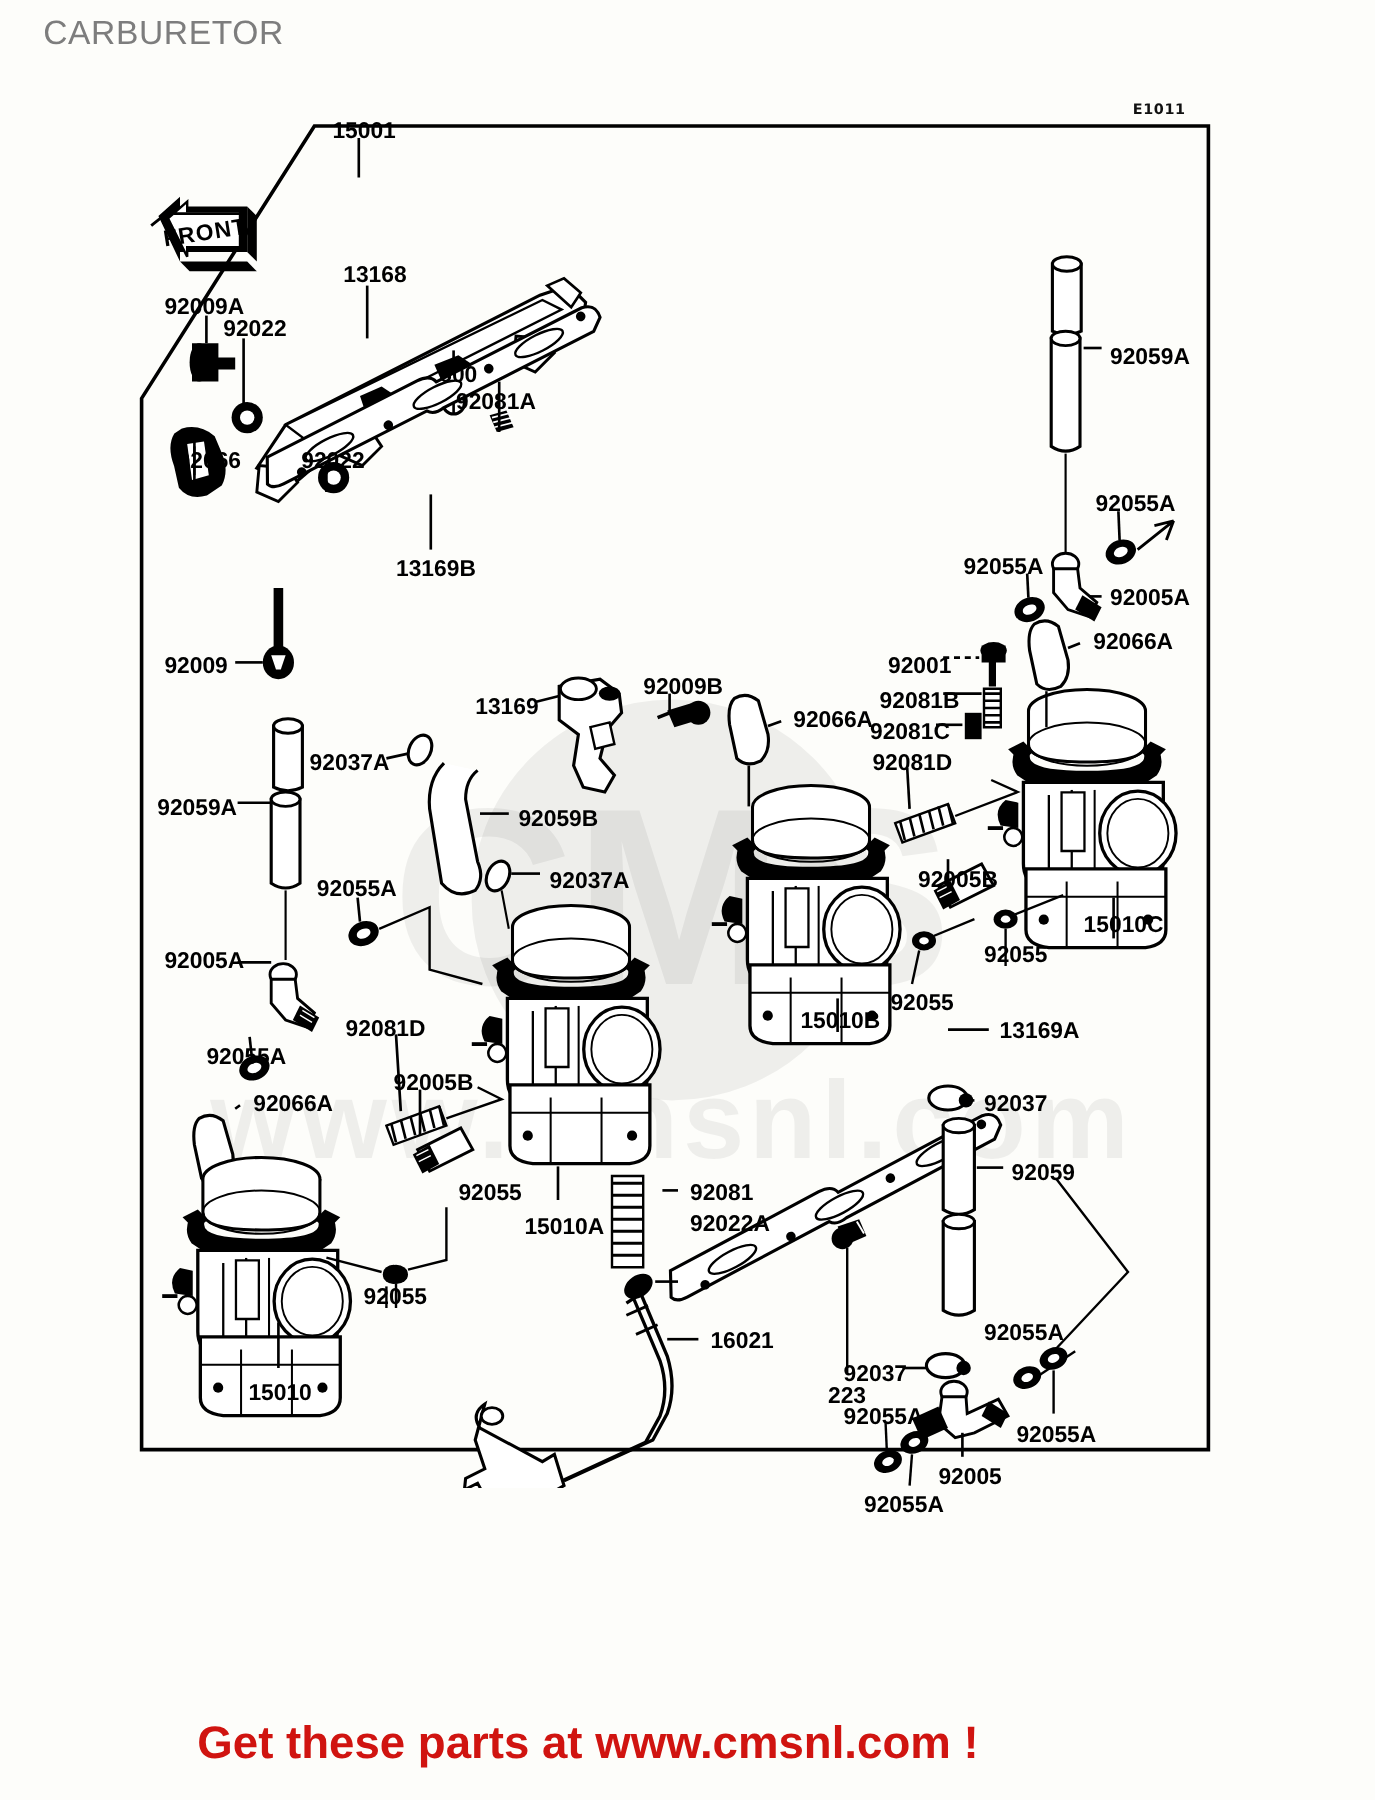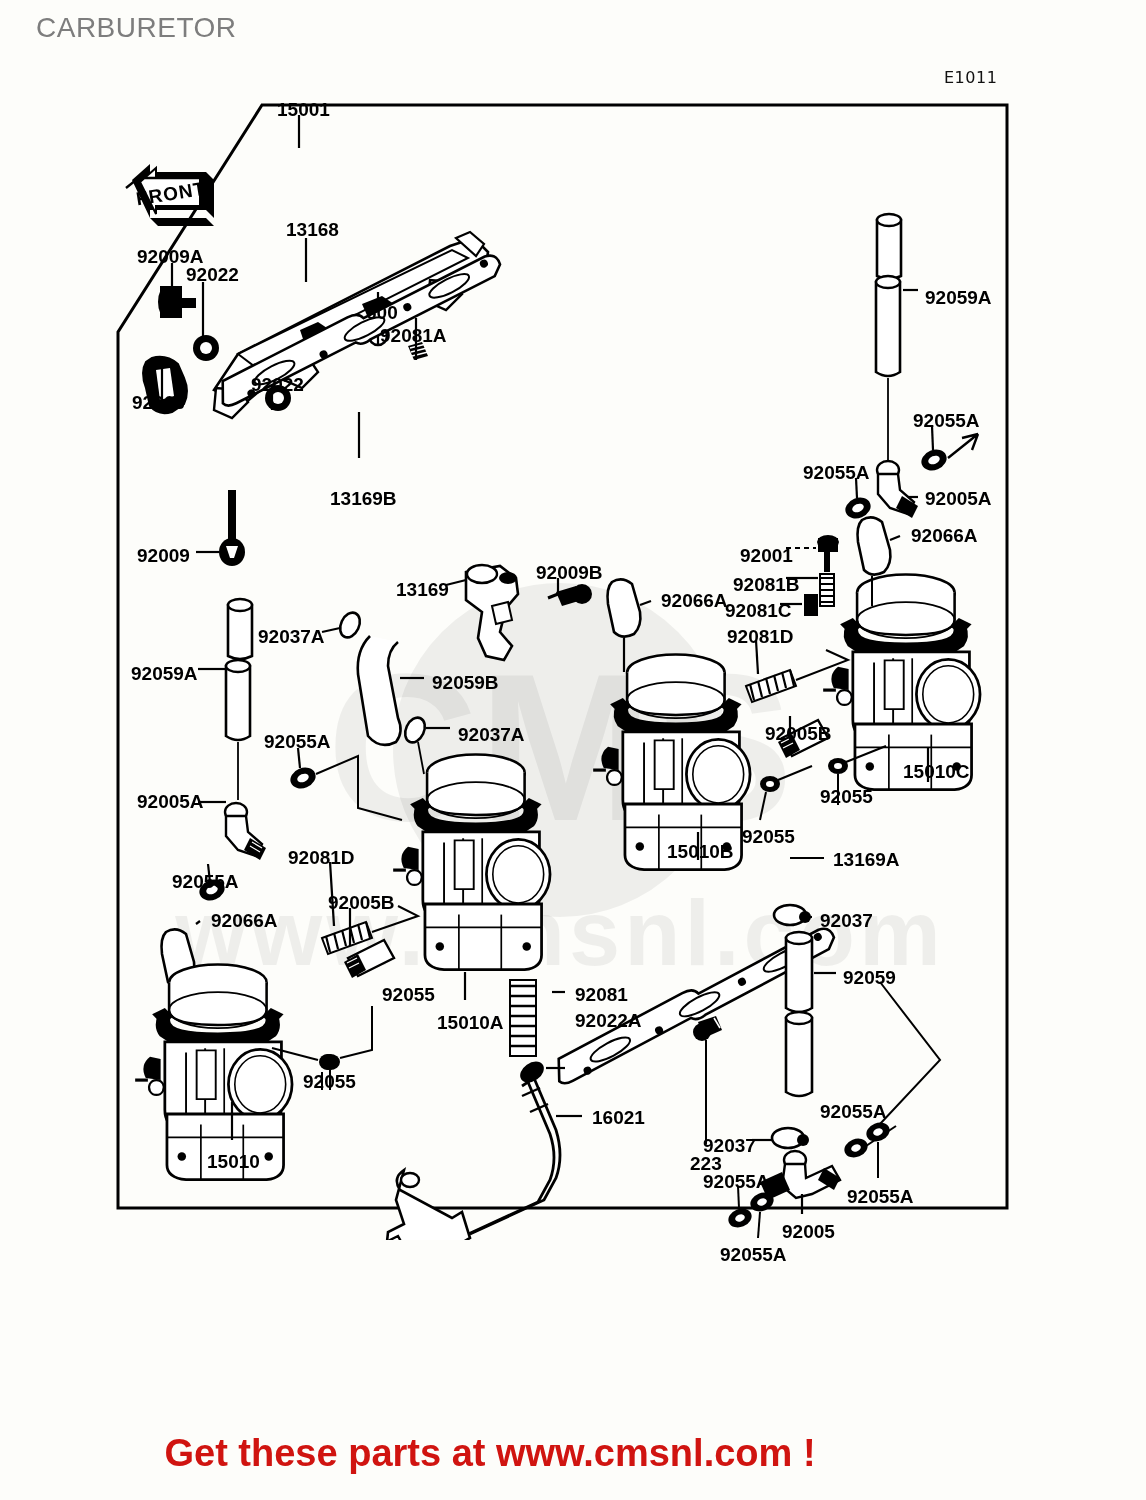--- a/index.html
+++ b/index.html
@@ -6,22 +6,22 @@
   html,body{margin:0;padding:0;background:#fdfdfa;}
   body{
     width:1146px;height:1500px;position:relative;overflow:hidden;
     font-family:"Liberation Sans", sans-serif;
   }
   #page-title{
     position:absolute;left:36px;top:12px;
     font-size:28px;letter-spacing:.5px;color:#7d7d7d;font-weight:400;
   }
   #diagram-code{
-    position:absolute;left:944px;top:68px;
-    font-size:16px;font-weight:normal;color:#111;letter-spacing:.5px;
+    position:absolute;left:944px;top:84px;
+    font-size:12px;font-weight:bold;color:#111;letter-spacing:.5px;
     font-family:"DejaVu Sans", sans-serif;
   }
   #footer-cta{
     position:absolute;left:0;top:1432px;width:980px;text-align:center;
     font-size:38px;font-weight:bold;color:#d01410;
     font-family:"Liberation Sans", sans-serif;letter-spacing:0px;
   }
 
   
   #diagram-canvas{
@@ -470,23 +470,23 @@
 </svg>
 </div>
 
 <div id="labels-layer">
   <div class="lbl" style="left:277px;top:40px;">15001</div>
   <div class="lbl" style="left:286px;top:160px;">13168</div>
   <div class="lbl" style="left:137px;top:187px;">92009A</div>
   <div class="lbl" style="left:186px;top:205px;">92022</div>
   <div class="lbl" style="left:366px;top:243px;text-align:right;">600</div>
   <div class="lbl" style="left:380px;top:266px;">92081A</div>
-  <div class="lbl" style="left:132px;top:315px;margin-top:18px;">92066</div>
+  <div class="lbl" style="left:148px;top:315px;">92066</div>
   <div class="lbl" style="left:251px;top:315px;">92022</div>
-  <div class="lbl" style="left:330px;top:405px;margin-top:24px;">13169B</div>
+  <div class="lbl" style="left:330px;top:405px;">13169B</div>
   <div class="lbl" style="left:137px;top:486px;">92009</div>
   <div class="lbl" style="left:396px;top:520px;">13169</div>
   <div class="lbl" style="left:536px;top:503px;">92009B</div>
   <div class="lbl" style="left:661px;top:531px;">92066A</div>
   <div class="lbl" style="left:258px;top:567px;">92037A</div>
   <div class="lbl" style="left:131px;top:604px;">92059A</div>
   <div class="lbl" style="left:432px;top:613px;">92059B</div>
   <div class="lbl" style="left:458px;top:665px;">92037A</div>
   <div class="lbl" style="left:264px;top:672px;">92055A</div>
   <div class="lbl" style="left:137px;top:732px;">92005A</div>

